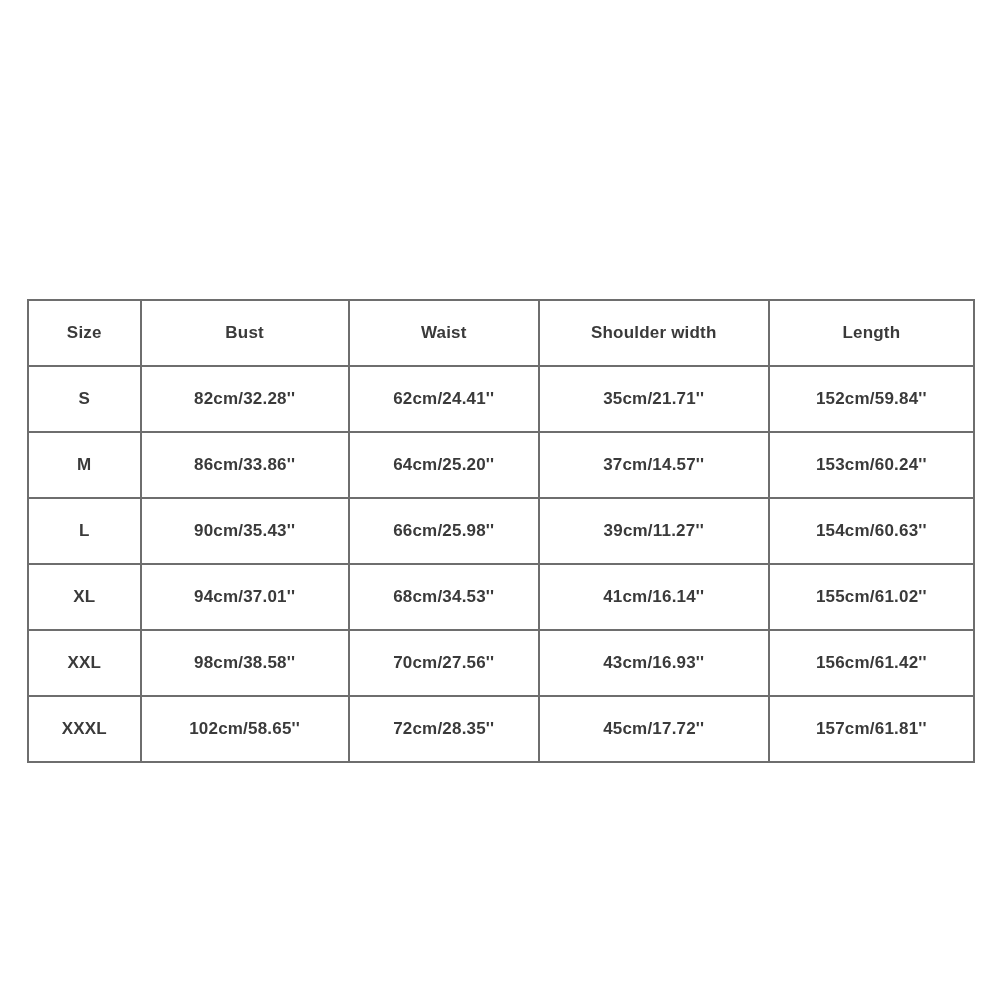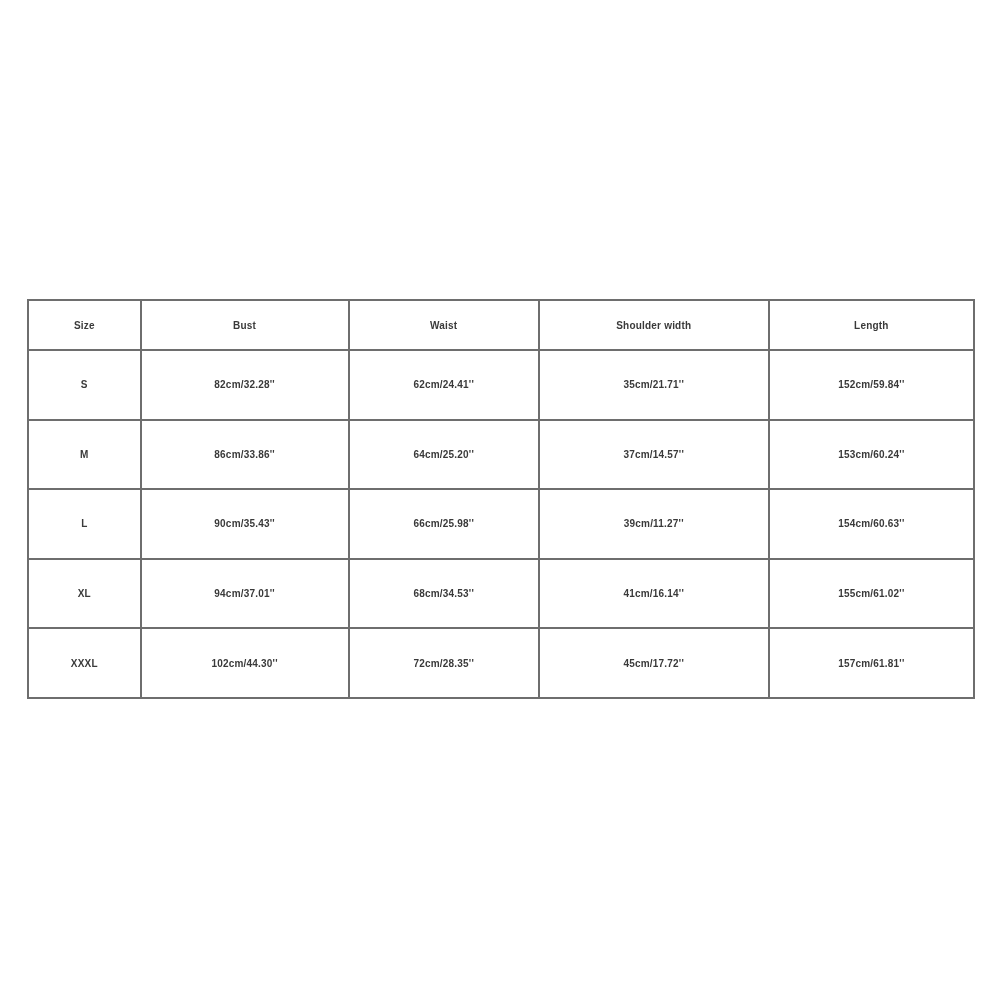--- a/index.html
+++ b/index.html
@@ -26,24 +26,24 @@
     border-collapse: collapse;
     table-layout: fixed;
     background: #ffffff;
   }
   table.size-chart th,
   table.size-chart td {
     border: 2px solid #6e6e6e;
     text-align: center;
     vertical-align: middle;
     font-weight: bold;
-    font-size: 10px;
+    font-size: 17px;
     color: #3a3a3a;
     height: 48px;
-    padding: 0 4px;
+    padding: 8px 4px;
     letter-spacing: 0.2px;
   }
   col.c-size   { width: 11.9%; }
   col.c-bust   { width: 22.0%; }
   col.c-waist  { width: 20.1%; }
   col.c-shoulder { width: 24.3%; }
   col.c-length { width: 21.7%; }
 </style>
 </head>
 <body>
@@ -89,21 +89,28 @@
         <td>154cm/60.63''</td>
       </tr>
       <tr>
         <td>XL</td>
         <td>94cm/37.01''</td>
         <td>68cm/34.53''</td>
         <td>41cm/16.14''</td>
         <td>155cm/61.02''</td>
       </tr>
       <tr>
+        <td>XXL</td>
+        <td>98cm/38.58''</td>
+        <td>70cm/27.56''</td>
+        <td>43cm/16.93''</td>
+        <td>156cm/61.42''</td>
+      </tr>
+      <tr>
         <td>XXXL</td>
-        <td>102cm/44.30''</td>
+        <td>102cm/58.65''</td>
         <td>72cm/28.35''</td>
         <td>45cm/17.72''</td>
         <td>157cm/61.81''</td>
       </tr>
     </tbody>
   </table>
 </div>
 
 </body></html>

